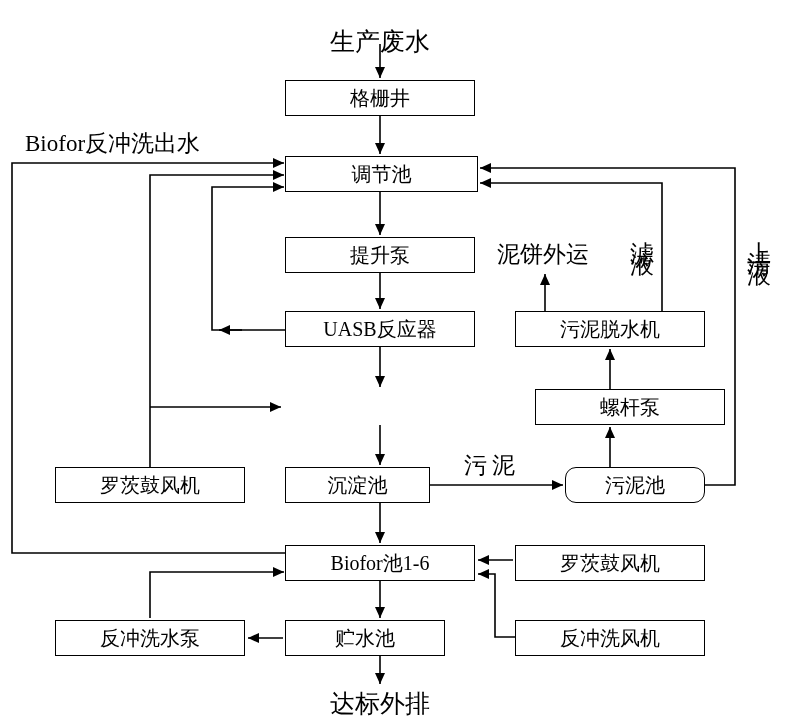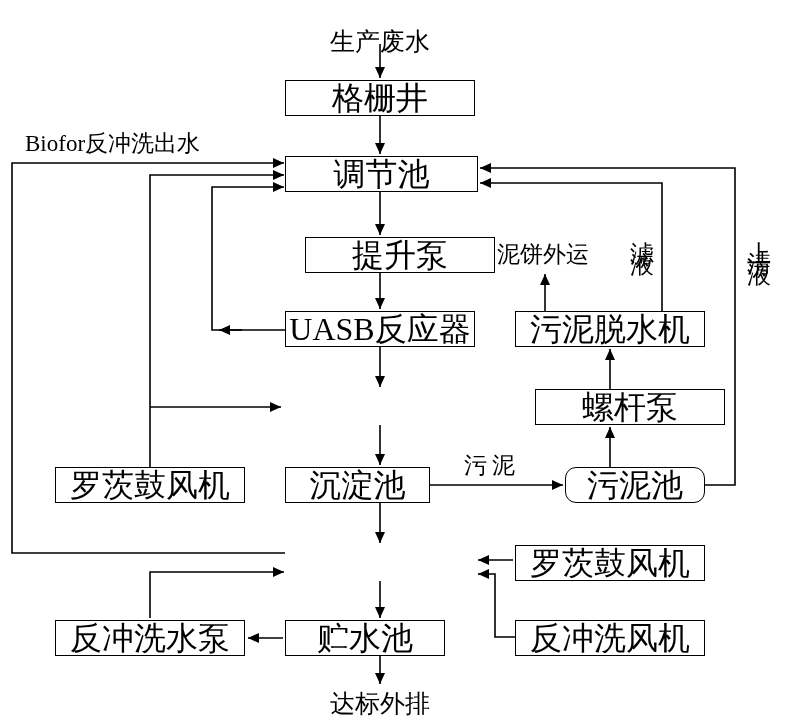--- a/index.html
+++ b/index.html
@@ -3,21 +3,21 @@
 <meta charset="utf-8">
 <style>
   * { margin:0; padding:0; box-sizing:border-box; }
   html,body { background:#ffffff; }
   body { font-family:"Liberation Serif","DejaVu Serif",serif; color:#000; }
   .canvas { position:relative; width:800px; height:720px; background:#fff; overflow:hidden; }
   .canvas svg { position:absolute; left:0; top:0; }
   .node {
     position:absolute; border:1.6px solid #000; background:#fff;
     display:flex; align-items:center; justify-content:center;
-    font-size:32px; line-height:1; white-space:nowrap;
+    font-size:20px; line-height:1; white-space:nowrap;
   }
   .flabel { position:absolute; font-size:25px; line-height:1.1; white-space:nowrap; }
   .flabel.small { font-size:23px; }
   .vlabel {
     position:absolute; font-size:24px; writing-mode:vertical-rl;
     text-orientation:upright; letter-spacing:10px; line-height:1;
   }
   .spaced { letter-spacing:5px;text-align:right; }
 </style>
 </head>
@@ -64,23 +64,24 @@
       <line x1="513" y1="560" x2="478" y2="560" marker-end="url(#arr)"></line>
       <polyline points="515,637 495,637 495,574 478,574" marker-end="url(#arr)"></polyline>
     </g>
   </svg>
 
   <div class="flabel" style="left:330px; top:12px;margin-top:16px;">生产废水</div>
   <div class="flabel" style="left:330px; top:690px;">达标外排</div>
 
   <div class="node" style="left:285px; top:80px;  width:190px; height:36px;">格栅井</div>
   <div class="node" style="left:285px; top:156px; width:193px; height:36px;">调节池</div>
-  <div class="node" style="left:285px; top:237px; width:190px; height:36px;margin-left:20px;">提升泵</div>
+  <div class="node" style="left:285px; top:237px; width:190px; height:36px;">提升泵</div>
   <div class="node" style="left:285px; top:311px; width:190px; height:36px;">UASB反应器</div>
   <div class="node" style="left:285px; top:467px; width:145px; height:36px;">沉淀池</div>
+  <div class="node" style="left:285px; top:545px; width:190px; height:36px;">Biofor池1-6</div>
   <div class="node" style="left:285px; top:620px; width:160px; height:36px;">贮水池</div>
 
   <div class="node" style="left:55px; top:467px; width:190px; height:36px;">罗茨鼓风机</div>
   <div class="node" style="left:515px; top:311px; width:190px; height:36px;">污泥脱水机</div>
 
   <div class="node" style="left:55px; top:620px; width:190px; height:36px;">反冲洗水泵</div>
   <div class="node" style="left:535px; top:389px; width:190px; height:36px;">螺杆泵</div>
   <div class="node" style="left:565px; top:467px; width:140px; height:36px;border-radius:11px;">污泥池</div>
   <div class="node" style="left:515px; top:545px; width:190px; height:36px;">罗茨鼓风机</div>
   <div class="node" style="left:515px; top:620px; width:190px; height:36px;">反冲洗风机</div>

